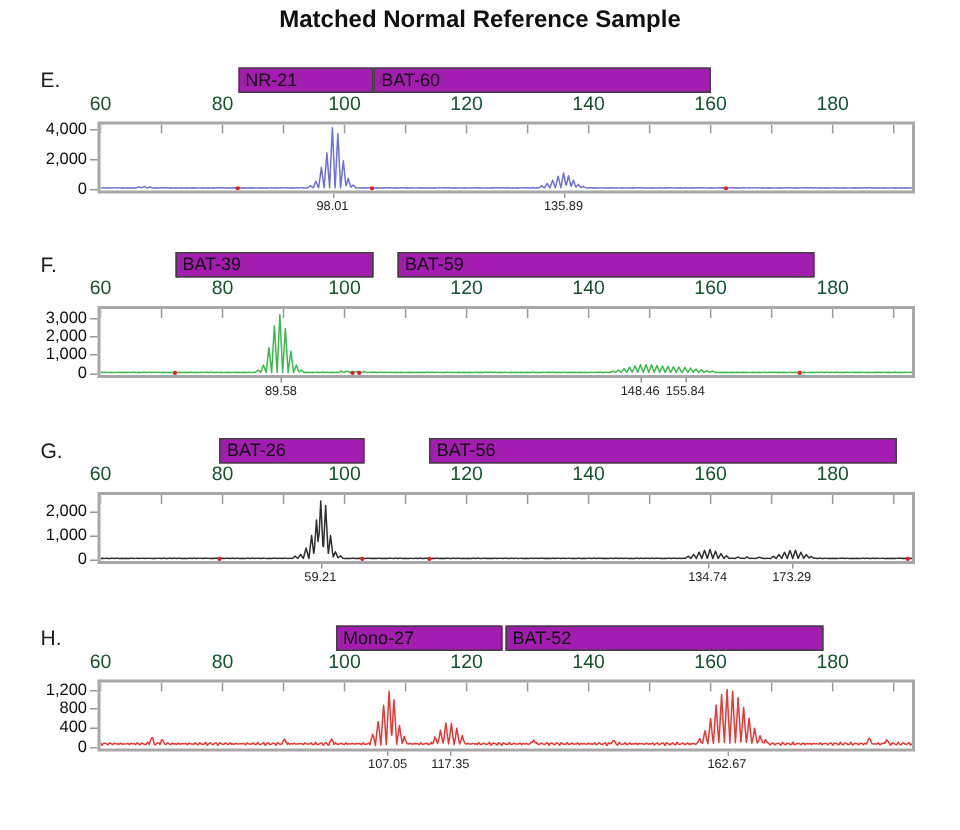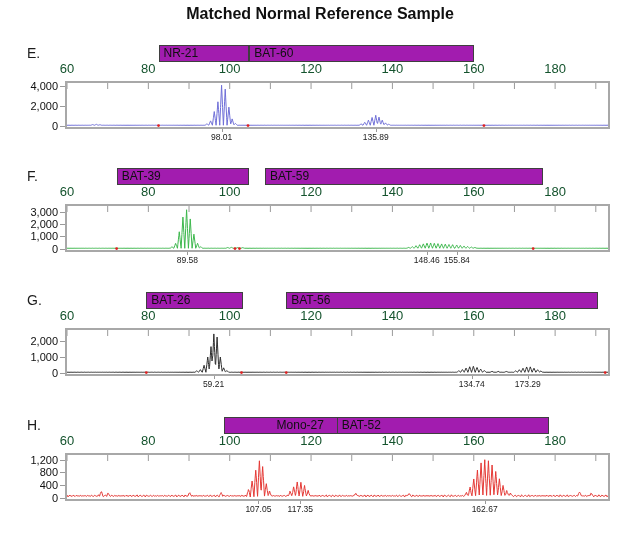--- a/index.html
+++ b/index.html
@@ -173,21 +173,21 @@
         <div class="y-tick" style="top: 80.5px;"></div>
         <div class="peak-tick" style="left: 213.517px;"></div>
         <div class="peak-label" style="left: 213.517px;">59.21</div>
         <div class="peak-tick" style="left: 471.774px;"></div>
         <div class="peak-label" style="left: 471.774px;">134.74</div>
         <div class="peak-tick" style="left: 527.826px;"></div>
         <div class="peak-label" style="left: 527.826px;">173.29</div>
       </div>
       <div class="panel" style="top: 417px;">
         <div class="panel-letter">H.</div>
-        <div class="marker-box" style="left: 223.605px; width: 109.42px; padding-left: 48px;">
+        <div class="marker-box" style="left: 223.605px; width: 109.42px;">
           <span class="marker-label">Mono-27</span>
         </div>
         <div class="marker-box" style="left: 336.686px; width: 210.298px;">
           <span class="marker-label">BAT-52</span>
         </div>
         <div class="x-tick-label" style="left: 67px;">60</div>
         <div class="x-tick-label" style="left: 148.353px;">80</div>
         <div class="x-tick-label" style="left: 229.707px;">100</div>
         <div class="x-tick-label" style="left: 311.06px;">120</div>
         <div class="x-tick-label" style="left: 392.414px;">140</div>

